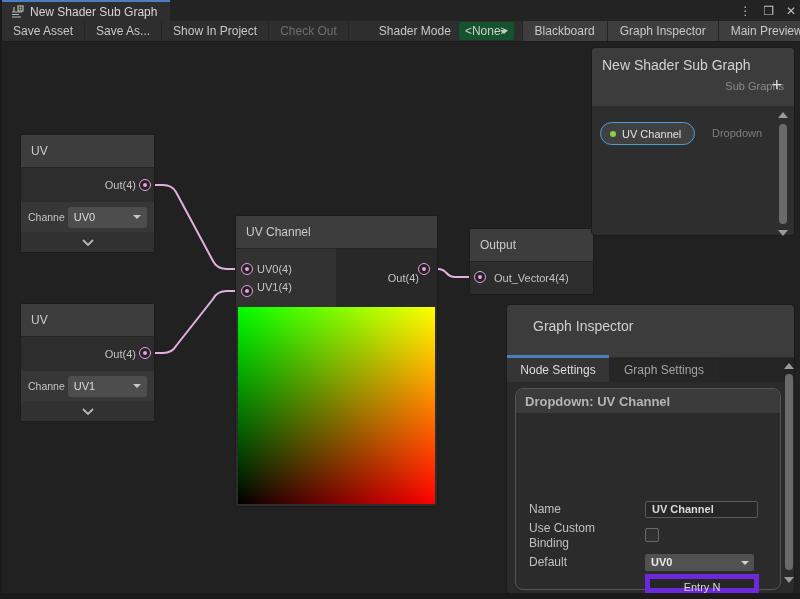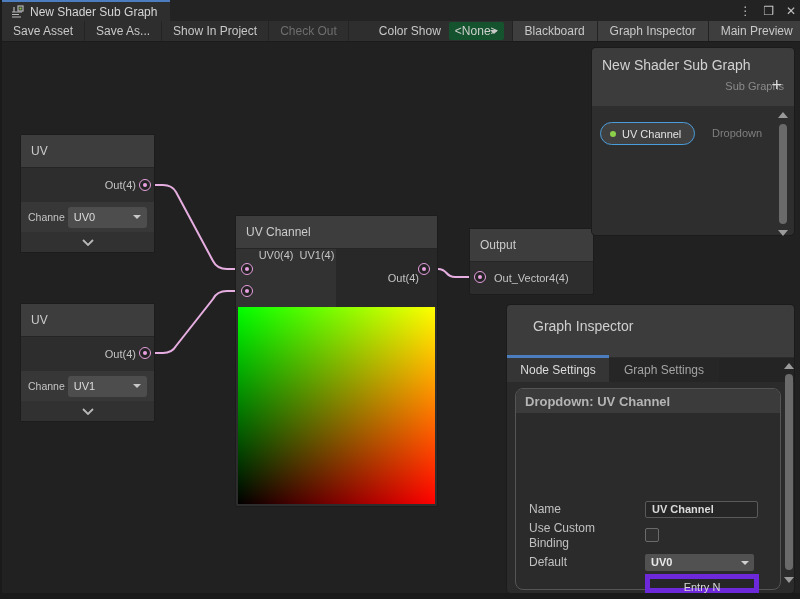--- a/index.html
+++ b/index.html
@@ -36,21 +36,21 @@
   .row-out { height:34px; display:flex; align-items:center; justify-content:flex-end;
              padding-right:18px; font-size:11px; color:#c4c4c4; }
   .row-ctrl { height:30px; background:#373737; display:flex; align-items:center; padding:0 7px;
               font-size:10.5px; color:#c4c4c4; gap:3px; }
   .mini-drop { flex:1; height:21px; background:#4d4d4d; border-radius:3px; display:flex; align-items:center;
                padding:0 6px; font-size:11px; color:#dcdcdc; position:relative; }
   .mini-drop .arr { position:absolute; right:6px; }
   .row-chev { height:20px; background:#313131; display:flex; align-items:center; justify-content:center; }
 
   .uvc-body { height:58px; display:flex; }
-  .uvc-in { width:100px; background:#323232; display:flex; flex-direction:row; justify-content:center; gap:6px;
+  .uvc-in { width:100px; background:#323232; display:flex; flex-direction:column; justify-content:center; gap:6px;
             padding-left:21px; font-size:11px; color:#c4c4c4; }
   .uvc-outcol { flex:1; background:#282828; display:flex; align-items:center; justify-content:flex-end;
                 padding-right:18px; font-size:11px; color:#c4c4c4; }
   .uv-preview { height:197px; margin:0 2px 2px 2px;
                 background-image: linear-gradient(to right, #000000, #ff0000), linear-gradient(to top, #000000, #00ff00);
                 background-blend-mode: screen; }
 
   .out-body { height:32px; display:flex; align-items:center; padding-left:24px; font-size:11px; color:#c4c4c4; }
 
   .port { position:absolute; width:12px; height:12px; border:1.5px solid #e79fe0; border-radius:50%; background:#232323; }
@@ -126,21 +126,21 @@
       <div>❒</div>
       <div>✕</div>
     </div>
   </div>
 
   <div class="toolbar">
     <div class="tbtn">Save Asset</div>
     <div class="tbtn">Save As...</div>
     <div class="tbtn">Show In Project</div>
     <div class="tbtn disabled">Check Out</div>
-    <div class="tlabel">Color Show</div>
+    <div class="tlabel">Shader Mode</div>
     <div class="tdrop">
       <span>&lt;None&gt;</span>
       <span class="arr"></span>
     </div>
     <div class="ttoggle">Blackboard</div>
     <div class="ttoggle">Graph Inspector</div>
     <div class="ttoggle">Main Preview</div>
   </div>
 
   <svg width="800" height="599" style="position:absolute;left:0;top:0;pointer-events:none">

